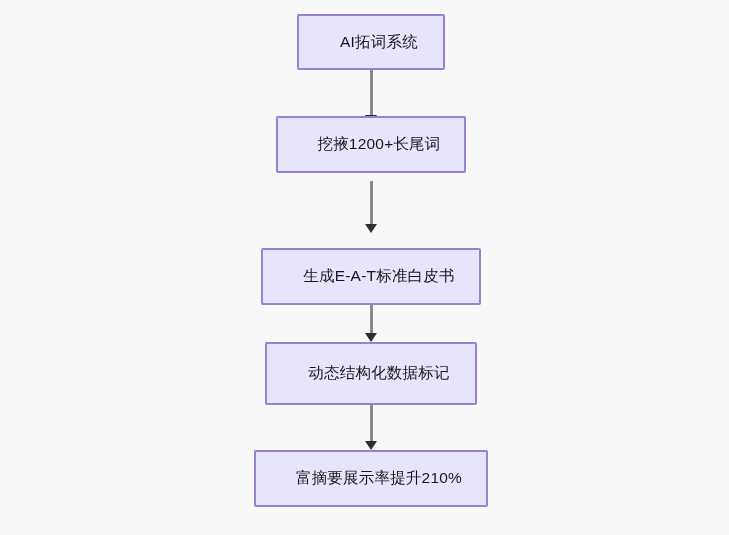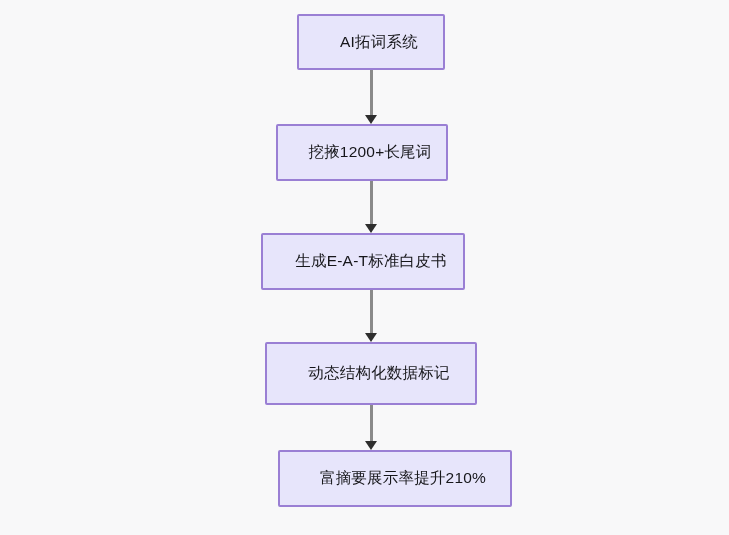--- a/index.html
+++ b/index.html
@@ -85,29 +85,29 @@
 
   <div class="edge" style="left:361px; top:398px; width:20px; height:52px;">
     <div class="edge-line" style="height:43px;"></div>
     <div class="edge-arrow" style="top:43px;"></div>
   </div>
 
   <div class="node" style="left:297px; top:14px; width:148px; height:56px;">
     <span class="node-label">AI拓词系统</span>
   </div>
 
-  <div class="node" style="left:276px; top:124px; width:172px; height:57px;">
+  <div class="node" style="left:276px; top:116px; width:190px; height:57px;">
     <span class="node-label">挖掖1200+长尾词</span>
   </div>
 
-  <div class="node" style="left:261px; top:233px; width:204px; height:57px;">
+  <div class="node" style="left:261px; top:248px; width:220px; height:57px;">
     <span class="node-label">生成E-A-T标准白皮书</span>
   </div>
 
   <div class="node" style="left:265px; top:342px; width:212px; height:63px;">
     <span class="node-label">动态结构化数据标记</span>
   </div>
 
-  <div class="node" style="left:254px; top:450px; width:234px; height:57px;margin-left:24px;">
+  <div class="node" style="left:254px; top:450px; width:234px; height:57px;">
     <span class="node-label">富摘要展示率提升210%</span>
   </div>
 
 </div>
 
 </body></html>

